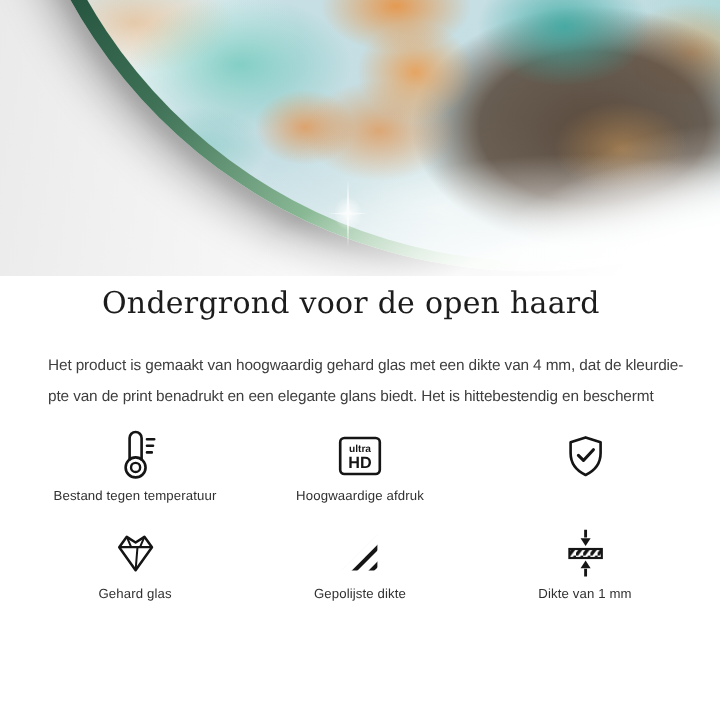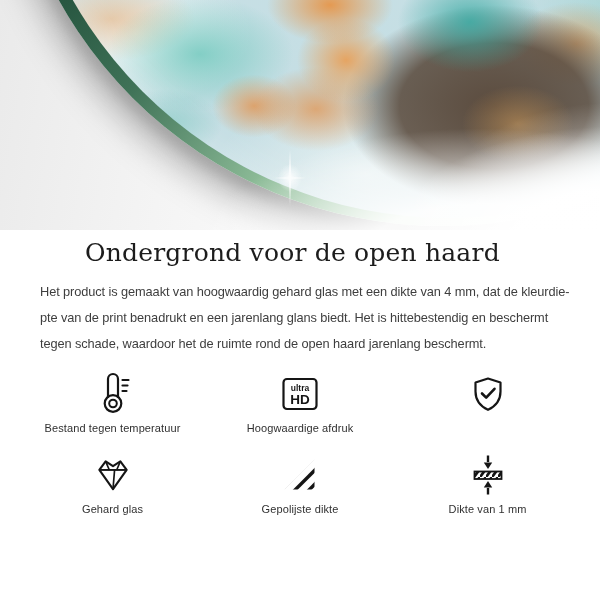--- a/index.html
+++ b/index.html
@@ -49,21 +49,21 @@
       radial-gradient(230px 110px at 103% 78%, rgba(255,255,255,.55) 10%, rgba(255,255,255,0) 70%);
   }
   .sparkle{position:absolute;left:266px;top:148px;opacity:.9;pointer-events:none;}
   
   .page-title{
     margin:4px 0 0;padding:0 40px;
     font-family:"DejaVu Serif", serif;font-weight:400;
     font-size:25px;line-height:37px;letter-spacing:.2px;color:#1c1c1c;
   }
   .page-title span{display:block;margin-left:45px;}
-  .product-description{margin:8px 0 0;padding:0 40px;}
+  .product-description{margin:20px 0 0;padding:0 40px;}
   .product-description div{
     font-size:12.8px;line-height:26px;color:#3e3e3e;letter-spacing:-.1px;white-space:nowrap;
   }
   
   .features{
     display:grid;grid-template-columns:165px 210px 165px;
     margin:14px 30px 0;row-gap:18px;
   }
   .feature{display:flex;flex-direction:column;align-items:center;}
   .feature .icon-box{height:46px;display:flex;align-items:center;justify-content:flex-start;}
@@ -89,22 +89,21 @@
     <path d="M8,30 L24,28.6 L40,30 L24,31.4 Z" fill="#ffffff" opacity=".6"></path>
   </svg>
 </div>
 
 <h1 class="page-title">
   <span>Ondergrond voor de open haard</span>
 </h1>
 
 <div class="product-description">
   <div>Het product is gemaakt van hoogwaardig gehard glas met een dikte van 4 mm, dat de kleurdie-</div>
-  <div>pte van de print benadrukt en een jarenlang glans biedt. Het is hittebestendig en beschermt</div>
-  <div>tegen schade, waardoor het de ruimte rond de open haard jarenlang beschermt.</div>
+  <div>pte van de print benadrukt en een elegante glans biedt. Het is hittebestendig en beschermt</div>
 </div>
 
 <div class="features">
 
   <div class="feature">
     <div class="icon-box">
       <svg width="42" height="44" viewBox="0 0 42 44" fill="none" stroke="#151515">
         <path d="M16,24.9 V7 a5,5 0 0 1 10,0 V24.9" stroke-width="2.2" stroke-linecap="round"></path>
         <circle cx="21" cy="31.5" r="8.3" stroke-width="2.2"></circle>
         <circle cx="21" cy="31.5" r="3.8" stroke-width="2"></circle>

